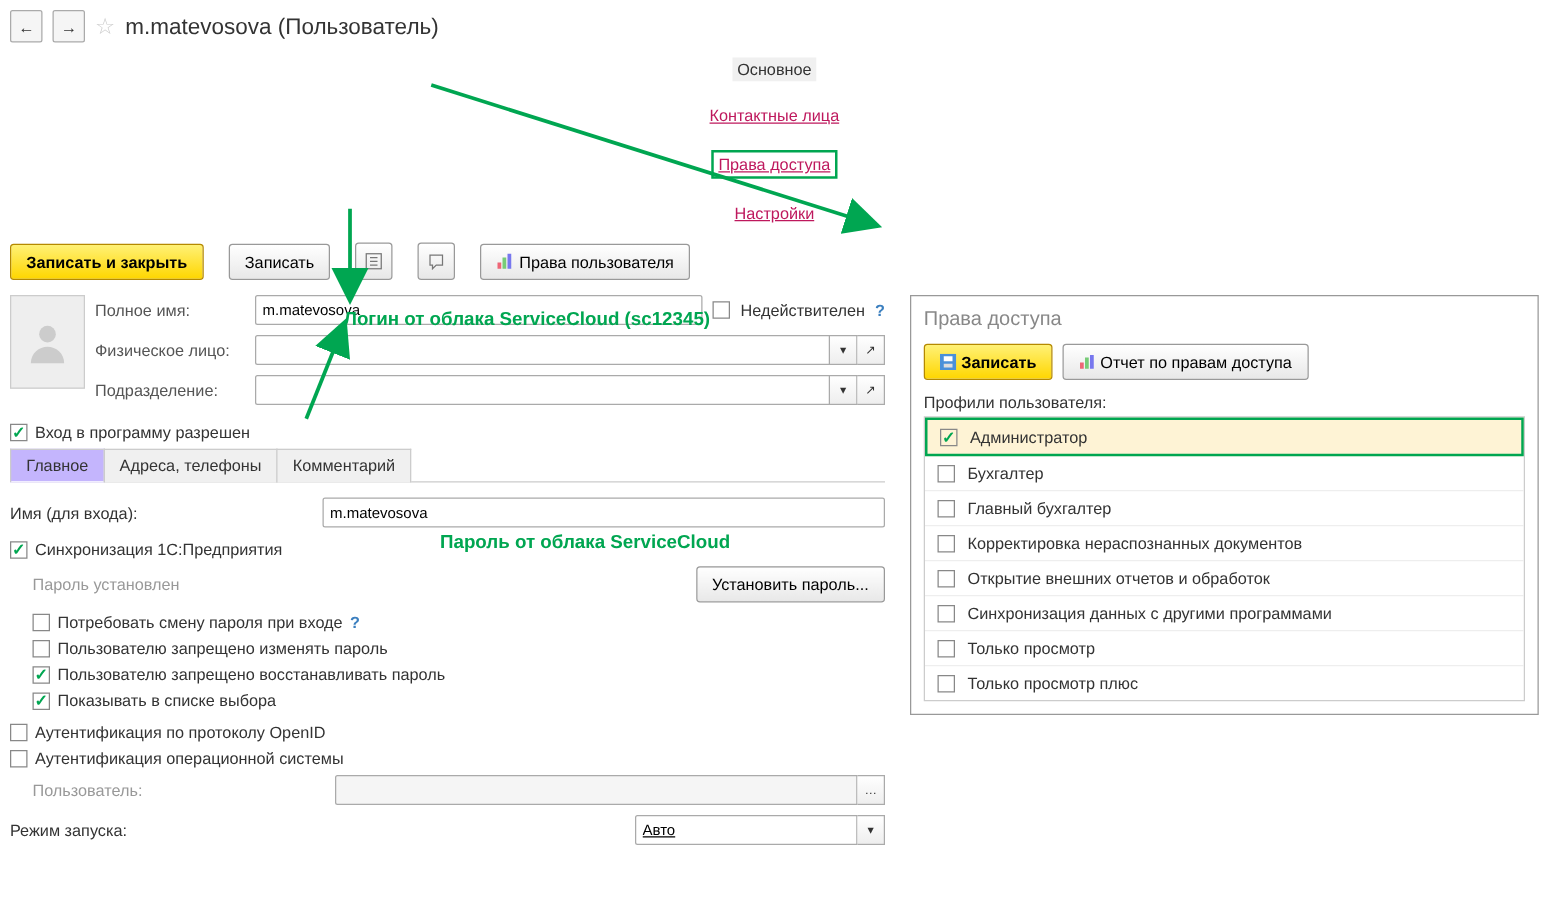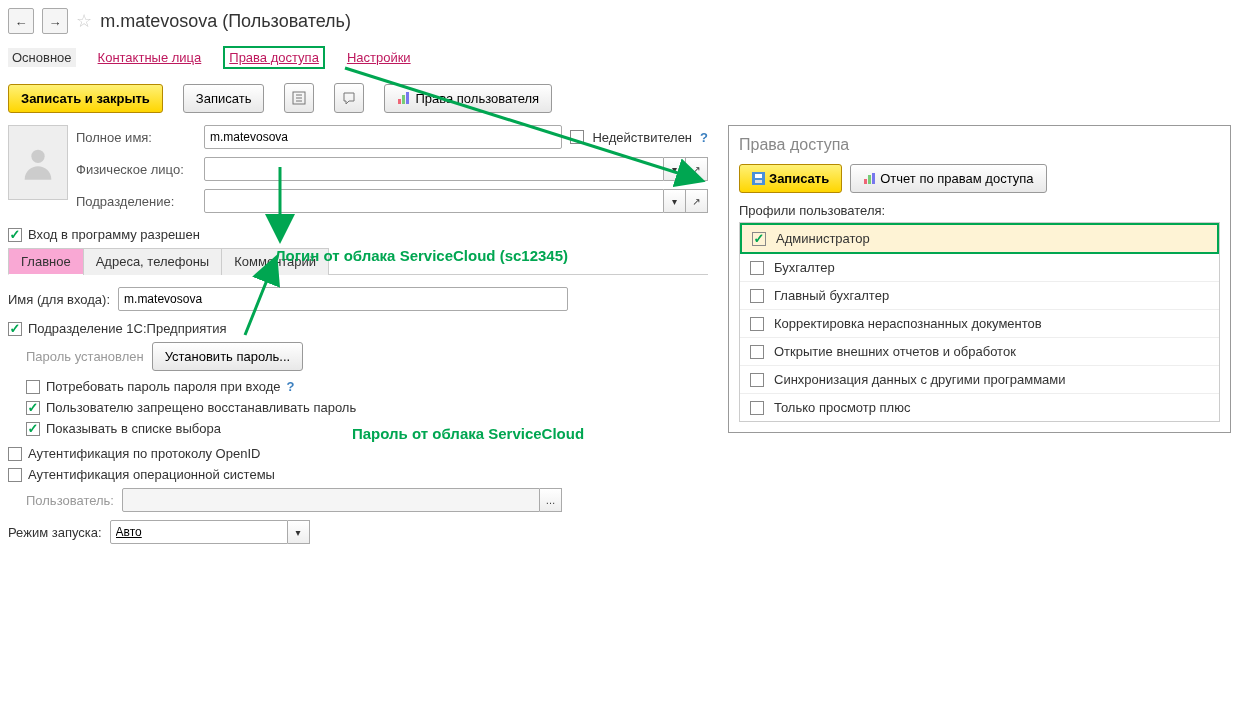--- a/index.html
+++ b/index.html
@@ -1,45 +1,45 @@
 <!DOCTYPE html>
 <html><head>
 <meta charset="utf-8">
 <style>
 * { box-sizing: border-box; margin: 0; padding: 0; font-family: Arial, sans-serif; }
 body { font-size: 13px; color: #333; background: #fff; padding: 8px; position: relative; width: 1239px; }
 .top-bar { display: flex; align-items: center; gap: 8px; margin-bottom: 8px; }
 .nav-btn { width: 26px; height: 26px; border: 1px solid #aaa; background: #f5f5f5; display: flex; align-items: center; justify-content: center; cursor: pointer; border-radius: 2px; }
 .title { font-size: 18px; color: #333; display: flex; align-items: center; gap: 6px; text-align: center; }
 .star { font-size: 18px; color: #ccc; cursor: pointer; }
-.tabs-main { display: flex; gap: 18px; margin-bottom: 10px; padding: 4px 0; align-items: center; }
+.tabs-main { display: flex; gap: 18px; margin-bottom: 10px; padding: 4px 0; align-items: center; flex-direction: column; }
 .tab-main { color: #be185d; text-decoration: underline; cursor: pointer; padding: 2px 4px; }
 .tab-main.active { color: #333; text-decoration: none; background: #f0f0f0; }
 .hl-green { border: 2px solid #00A651; }
 .toolbar { display: flex; gap: 20px; margin-bottom: 12px; align-items: center; }
 .btn { padding: 6px 12px; border: 1px solid #999; background: linear-gradient(#fff,#e8e8e8); border-radius: 3px; cursor: pointer; display: inline-flex; align-items: center; gap: 4px; font-size: 13px; }
 .btn-yellow { background: linear-gradient(#FFF176,#FFD600); font-weight: bold; border-color: #b58900; }
 .btn-icon { width: 30px; height: 30px; padding: 0; justify-content: center; }
 .content { display: flex; gap: 20px; }
 .left-col { flex: 0 0 700px; }
 .right-col { flex: 1; }
-.form-row { display: flex; align-items: center; margin-bottom: 8px; gap: 8px; }
+.form-row { display: flex; align-items: center; margin-bottom: 8px; gap: 8px; justify-content: space-between; }
 .form-label { width: 120px; color: #555; }
 .avatar { width: 60px; height: 75px; background: #eee; border: 1px solid #ccc; display: flex; align-items: center; justify-content: center; margin-right: 8px; }
 .avatar svg { width: 40px; height: 50px; fill: #ccc; }
 input[type=text], .input-like { border: 1px solid #aaa; padding: 3px 5px; height: 24px; border-radius: 2px; font-size: 12px; }
 .combo { display: flex; }
 .combo .input-like { flex: 1; border-radius: 2px 0 0 2px; text-decoration: underline; }
 .combo-btn { width: 22px; height: 24px; border: 1px solid #aaa; border-left: none; background: linear-gradient(#fff,#eee); display: flex; align-items: center; justify-content: center; cursor: pointer; font-size: 10px; }
 .checkbox-row { display: flex; align-items: center; gap: 6px; margin-bottom: 6px; }
 .checkbox { width: 14px; height: 14px; border: 1px solid #888; display: inline-flex; align-items: center; justify-content: center; cursor: pointer; }
 .checkbox.checked { color: #00A651; font-weight: bold; }
 .inner-tabs { display: flex; border-bottom: 1px solid #ccc; margin-bottom: 12px; }
 .inner-tab { padding: 5px 12px; border: 1px solid #ccc; border-bottom: none; margin-right: -1px; margin-bottom: -1px; background: #f0f0f0; cursor: pointer; }
-.inner-tab.active { background: #f9a8d4; border-bottom: 1px solid #fff; }
+.inner-tab.active { background: #c4b5fd; border-bottom: 1px solid #fff; }
 .right-panel { border: 1px solid #999; padding: 10px; }
 .right-title { font-size: 16px; color: #888; margin-bottom: 10px; }
 .profile-list { border: 1px solid #ccc; }
 .profile-row { display: flex; align-items: center; gap: 10px; padding: 6px 10px; border-bottom: 1px solid #eee; }
 .profile-row:last-child { border-bottom: none; }
 .profile-row.selected { background: #FEF3D5; }
 .profile-row.hl { border: 2px solid #00A651; }
 .annot { position: absolute; color: #00A651; font-weight: bold; font-size: 15px; pointer-events: none; }
 .arrow-svg { position: absolute; pointer-events: none; overflow: visible; }
 .help-q { color: #3B7FBF; cursor: pointer; font-weight: bold; }
@@ -137,32 +137,36 @@
       <div class="inner-tab">Комментарий</div>
     </div>
 
     <div class="form-row">
       <span>Имя (для входа):</span>
       <input type="text" style="width: 450px;" class="hl-green" value="m.matevosova">
     </div>
 
     <div class="checkbox-row" style="margin-top:10px;">
       <span class="checkbox checked">✓</span>
-      <span>Подразделение 1С:Предприятия</span>
+      <span>Синхронизация 1С:Предприятия</span>
     </div>
 
     <div class="form-row sub-indent">
       <span class="gray-label">Пароль установлен</span>
       <button class="btn hl-green">Установить пароль...</button>
     </div>
 
     <div class="checkbox-row sub-indent">
       <span class="checkbox"></span>
-      <span>Потребовать пароль пароля при входе</span>
+      <span>Потребовать смену пароля при входе</span>
       <span class="help-q">?</span>
+    </div>
+    <div class="checkbox-row sub-indent">
+      <span class="checkbox"></span>
+      <span>Пользователю запрещено изменять пароль</span>
     </div>
     <div class="checkbox-row sub-indent">
       <span class="checkbox checked">✓</span>
       <span>Пользователю запрещено восстанавливать пароль</span>
     </div>
     <div class="checkbox-row sub-indent">
       <span class="checkbox checked">✓</span>
       <span>Показывать в списке выбора</span>
     </div>
 
@@ -232,20 +236,24 @@
           <div class="profile-row">
             <span class="checkbox"></span>
             <span>Открытие внешних отчетов и обработок</span>
           </div>
           <div class="profile-row">
             <span class="checkbox"></span>
             <span>Синхронизация данных с другими программами</span>
           </div>
           <div class="profile-row">
             <span class="checkbox"></span>
+            <span>Только просмотр</span>
+          </div>
+          <div class="profile-row">
+            <span class="checkbox"></span>
             <span>Только просмотр плюс</span>
           </div>
         </div>
     </div>
   </div>
 </div>
 
 <div class="annot" style="left:275px; top:247px;">Логин от облака ServiceCloud (sc12345)</div>
 <div class="annot" style="left:352px; top:425px;">Пароль от облака ServiceCloud</div>
 

